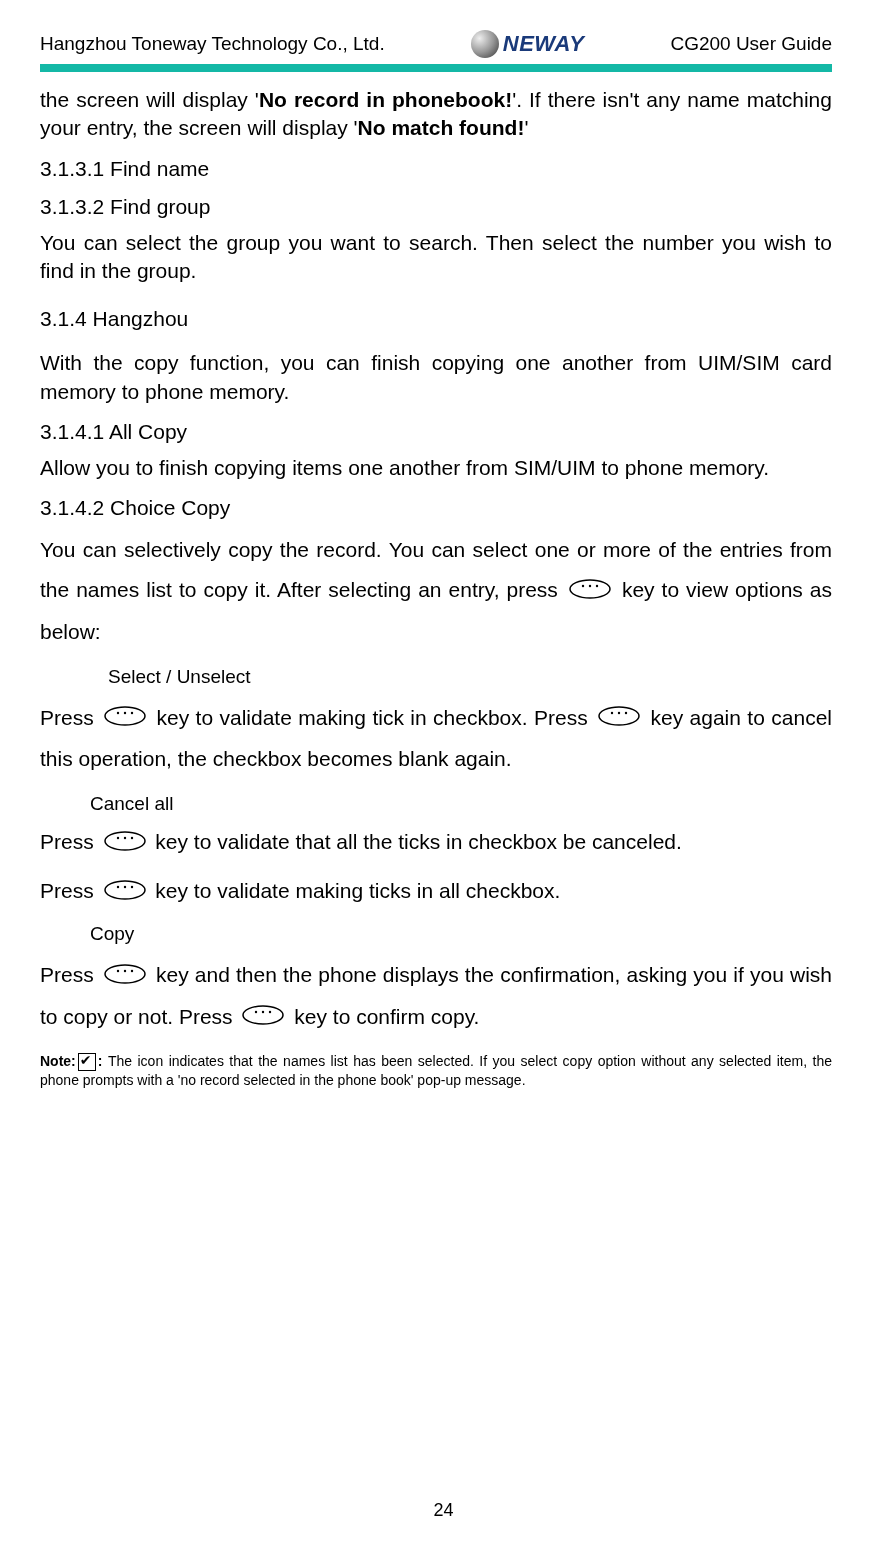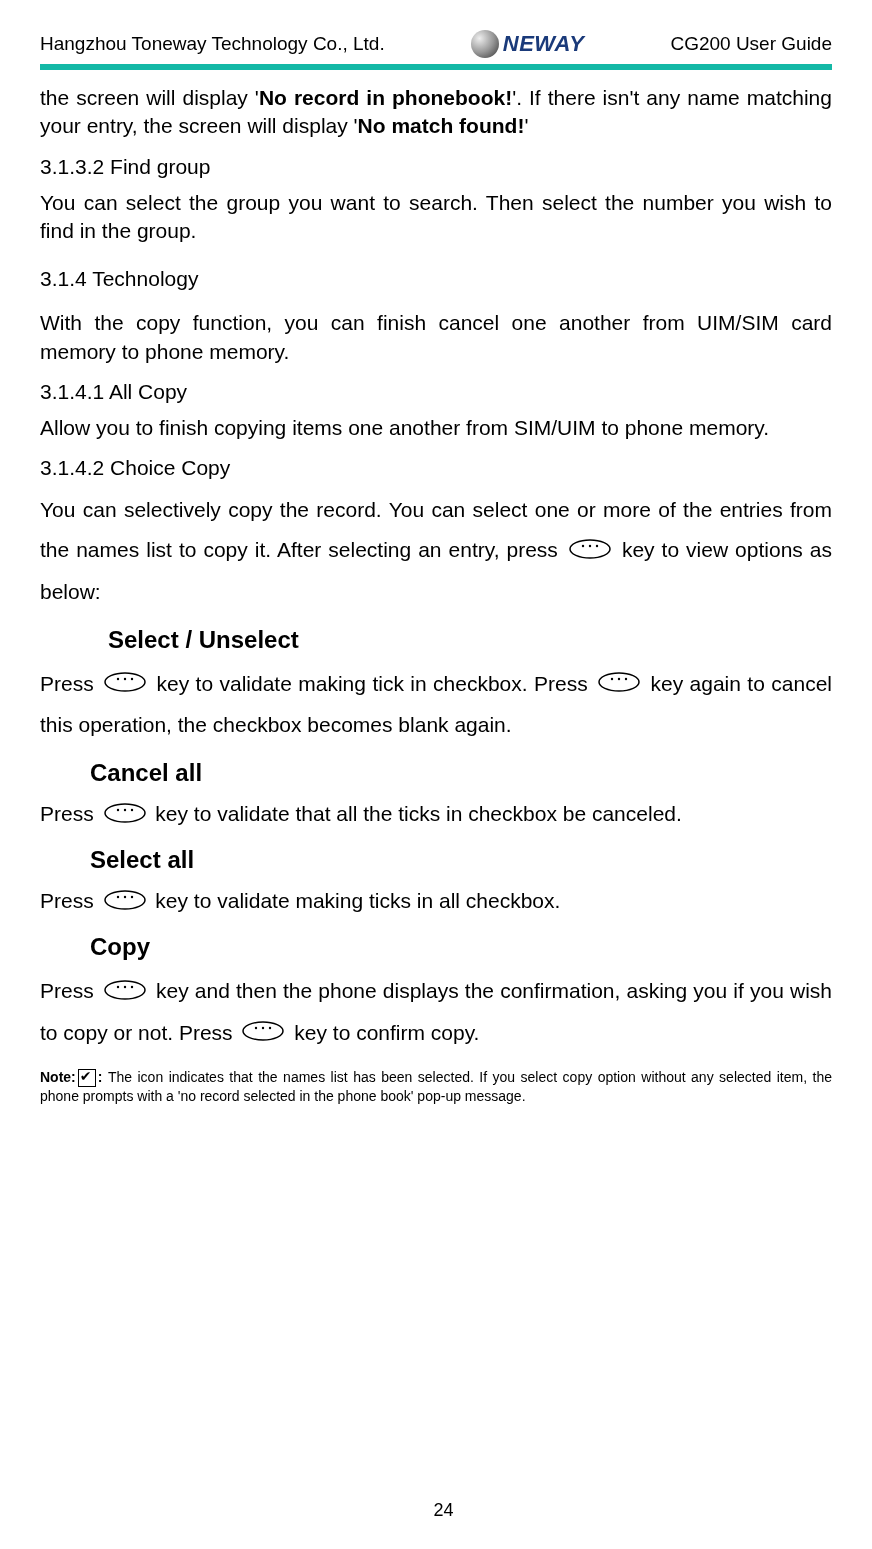--- a/index.html
+++ b/index.html
@@ -12,21 +12,21 @@
     box-sizing: border-box;
   }
   .page {
     padding: 30px 40px;
     box-sizing: border-box;
   }
   .header {
     display: flex;
     align-items: center;
     justify-content: space-between;
-    border-bottom: 6px solid #14b8a6;
+    border-bottom: 8px solid #14b8a6;
     padding-bottom: 6px;
     margin-bottom: 14px;
   }
   .h-left {
     font-size: 19px;
   }
   .h-logo {
     display: flex;
     align-items: center;
     gap: 4px;
@@ -54,22 +54,22 @@
     margin: 0 0 14px 0;
     text-align: justify;
   }
   .section-h {
     font-size: 21px;
     margin: 14px 0 10px 0;
   }
   .indent-sub {
   }
   .option-label {
-    font-size: 24px;
-    font-weight: bold;
+    font-size: 19px;
+    font-weight: normal;
     margin: 6px 0 10px 50px;
   }
   .key-icon {
     display: inline-block;
     vertical-align: middle;
     margin: 0 4px;
   }
   .bold { font-weight: bold; }
   .note-icon {
     display: inline-block;
@@ -118,28 +118,29 @@
       <span class="logo-globe"></span>
       <span class="logo-text">NEWAY</span>
     </span>
     <span class="h-right">CG200 User Guide</span>
   </div>
 
   <p class="para">
     <span>the screen will display '</span><span class="bold">No record in phonebook!</span><span>'. If there isn't any name matching your entry, the screen will display '</span><span class="bold">No match found!</span><span>'</span>
   </p>
 
+  <div class="section-h">3.1.3.1 Find name</div>
 
   <div class="section-h">3.1.3.2 Find group</div>
   <p class="para indent-sub" style="margin-left:0">
     <span>You can select the group you want to search. Then select the number you wish to find in the group.</span>
   </p>
 
-  <div class="section-h" style="margin-top:22px">3.1.4 Technology</div>
-  <p class="para" style="margin-top:18px">With the copy function, you can finish cancel one another from UIM/SIM card memory to phone memory.</p>
+  <div class="section-h" style="margin-top:22px">3.1.4 Hangzhou</div>
+  <p class="para" style="margin-top:18px">With the copy function, you can finish copying one another from UIM/SIM card memory to phone memory.</p>
 
   <div class="section-h">3.1.4.1 All Copy</div>
   <p class="para">Allow you to finish copying items one another from SIM/UIM to phone memory.</p>
 
   <div class="section-h">3.1.4.2 Choice Copy</div>
   <p class="para" style="line-height:1.9">
     <span>You can selectively copy the record. You can select one or more of the entries from the names list to copy it. After selecting an entry, press </span>
     <span class="key-icon">
       <svg width="42" height="20" viewBox="0 0 42 20">
             <ellipse cx="21" cy="10" rx="20" ry="9" fill="none" stroke="#000" stroke-width="1.5"></ellipse>
@@ -181,21 +182,20 @@
       <svg width="42" height="20" viewBox="0 0 42 20">
             <ellipse cx="21" cy="10" rx="20" ry="9" fill="none" stroke="#000" stroke-width="1.5"></ellipse>
             <circle cx="14" cy="7" r="1.2" fill="#000"></circle>
             <circle cx="21" cy="7" r="1.2" fill="#000"></circle>
             <circle cx="28" cy="7" r="1.2" fill="#000"></circle>
           </svg>
     </span>
     <span> key to validate that all the ticks in checkbox be canceled.</span>
   </p>
 
-  <div class="option-label">Select all</div>
   <p class="para indent-sub" style="line-height:1.6">
     <span>Press </span>
     <span class="key-icon">
       <svg width="42" height="20" viewBox="0 0 42 20">
             <ellipse cx="21" cy="10" rx="20" ry="9" fill="none" stroke="#000" stroke-width="1.5"></ellipse>
             <circle cx="14" cy="7" r="1.2" fill="#000"></circle>
             <circle cx="21" cy="7" r="1.2" fill="#000"></circle>
             <circle cx="28" cy="7" r="1.2" fill="#000"></circle>
           </svg>
     </span>

